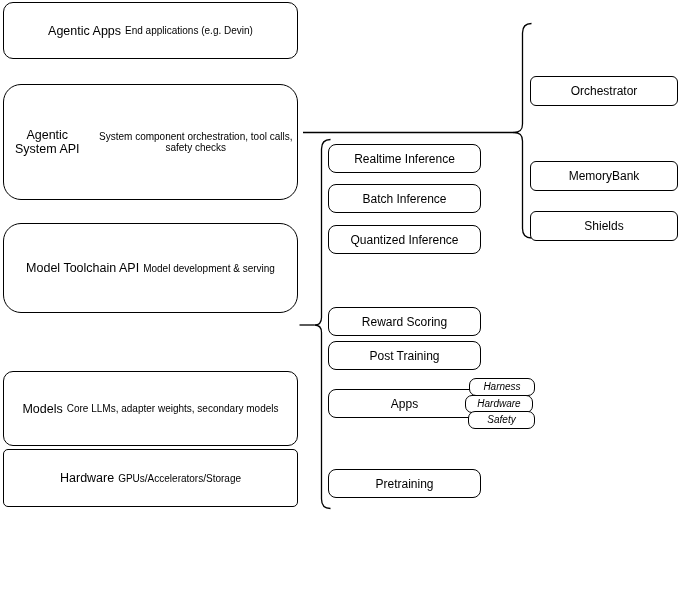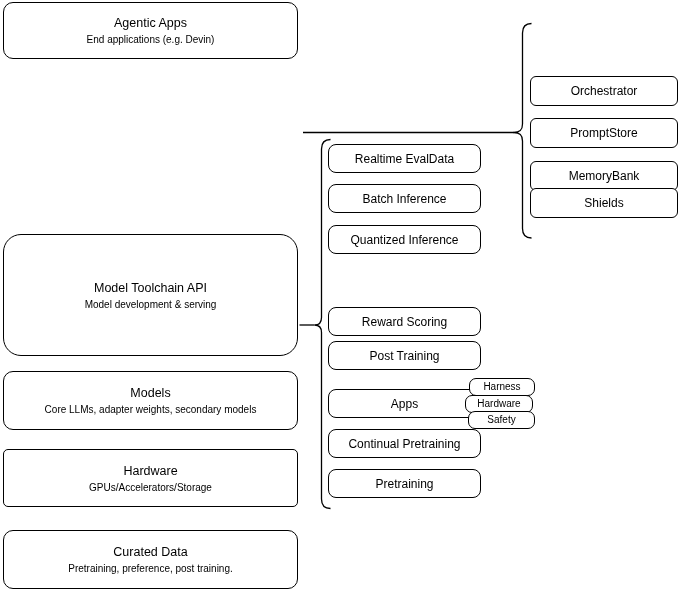--- a/index.html
+++ b/index.html
@@ -4,93 +4,91 @@
 <style>
   html,body{margin:0;padding:0;background:#ffffff;}
   .canvas{
     position:relative;width:682px;height:591px;background:#ffffff;
     font-family:"Liberation Sans",sans-serif;color:#000;overflow:hidden;
   }
   .connectors{position:absolute;left:0;top:0;width:682px;height:591px;z-index:1;}
   .lbox{
     position:absolute;left:3px;width:295px;box-sizing:border-box;
     border:1.3px solid #000;background:#fff;
-    display:flex;flex-direction:column;align-items:center;justify-content:center;
+    display:flex;flex-direction:row;align-items:center;justify-content:center;
     gap:4px;text-align:center;z-index:2;
   }
   .ltitle{font-size:12.5px;line-height:14px;}
   .lsub{font-size:10px;line-height:11px;}
   .mbox{
     position:absolute;left:328px;width:153px;height:29px;box-sizing:border-box;
     border:1.3px solid #000;border-radius:8px;background:#fff;
     display:flex;align-items:center;justify-content:center;
     font-size:12px;white-space:nowrap;z-index:2;
   }
   .rbox{
     position:absolute;left:530px;width:148px;height:30px;box-sizing:border-box;
     border:1.3px solid #000;border-radius:6px;background:#fff;
     display:flex;align-items:center;justify-content:center;
     font-size:12px;white-space:nowrap;z-index:2;
   }
   .pill{
     position:absolute;height:18px;box-sizing:border-box;
     border:1.2px solid #000;border-radius:7px;background:#fff;
     display:flex;align-items:center;justify-content:center;
-    font-size:10px;line-height:10px;white-space:nowrap;z-index:3;
+    font-size:10px;line-height:10px;white-space:nowrap;z-index:3;font-style:italic;
   }
 </style>
 </head>
 <body>
 
 <div class="canvas">
 
   <svg class="connectors" viewBox="0 0 682 591" fill="none" stroke="#000000" stroke-width="1.3">
     <path d="M 303 132.5 L 514 132.5"></path>
     <path d="M 531.5 23.5 C 525 23.5 522.5 26.5 522.5 33 L 522.5 124 C 522.5 130 520 132.5 513.5 132.5 C 520 132.5 522.5 135 522.5 141 L 522.5 228.5 C 522.5 235 525 238 531.5 238"></path>
     <path d="M 299.5 325 L 314.5 325"></path>
     <path d="M 330.5 139.5 C 324.5 139.5 321.5 142.5 321.5 149 L 321.5 317.5 C 321.5 322.5 319.5 325 314.5 325 C 319.5 325 321.5 327.5 321.5 332.5 L 321.5 499 C 321.5 505.5 324.5 508.5 330.5 508.5"></path>
   </svg>
 
   <div class="lbox" style="top:2px;height:57px;border-radius:10px">
     <div class="ltitle">Agentic Apps</div>
     <div class="lsub">End applications (e.g. Devin)</div>
   </div>
 
+  <div class="lbox" style="top:84px;height:116px;border-radius:18px">
+    <div class="ltitle">Agentic System API</div>
+    <div class="lsub">System component orchestration, tool calls, safety checks</div>
+  </div>
 
-  <div class="lbox" style="top:234px;height:122px;border-radius:18px">
+  <div class="lbox" style="top:223px;height:90px;border-radius:18px">
     <div class="ltitle">Model Toolchain API</div>
     <div class="lsub">Model development &amp; serving</div>
   </div>
 
-  <div class="lbox" style="top:371px;height:59px;border-radius:10px">
+  <div class="lbox" style="top:371px;height:75px;border-radius:10px">
     <div class="ltitle">Models</div>
     <div class="lsub">Core LLMs, adapter weights, secondary models</div>
   </div>
 
   <div class="lbox" style="top:449px;height:58px;border-radius:5px">
     <div class="ltitle">Hardware</div>
     <div class="lsub">GPUs/Accelerators/Storage</div>
   </div>
 
-  <div class="lbox" style="top:530px;height:59px;border-radius:10px">
-    <div class="ltitle">Curated Data</div>
-    <div class="lsub">Pretraining, preference, post training.</div>
-  </div>
 
-  <div class="mbox" style="top:144px">Realtime EvalData</div>
+  <div class="mbox" style="top:144px">Realtime Inference</div>
   <div class="mbox" style="top:225px">Quantized Inference</div>
   <div class="mbox" style="top:184px">Batch Inference</div>
   <div class="mbox" style="top:307px">Reward Scoring</div>
   <div class="mbox" style="top:341px">Post Training</div>
   <div class="mbox" style="top:389px">Apps</div>
-  <div class="mbox" style="top:429px">Continual Pretraining</div>
   <div class="mbox" style="top:469px">Pretraining</div>
 
   <div class="pill" style="top:378px;left:469px;width:66px">Harness</div>
   <div class="pill" style="top:395px;left:465px;width:68px">Hardware</div>
   <div class="pill" style="top:411px;left:468px;width:67px">Safety</div>
 
   <div class="rbox" style="top:76px">Orchestrator</div>
-  <div class="rbox" style="top:118px">PromptStore</div>
   <div class="rbox" style="top:161px">MemoryBank</div>
-  <div class="rbox" style="top:188px">Shields</div>
+  <div class="rbox" style="top:211px">Shields</div>
 
 </div>
 
 </body></html>

